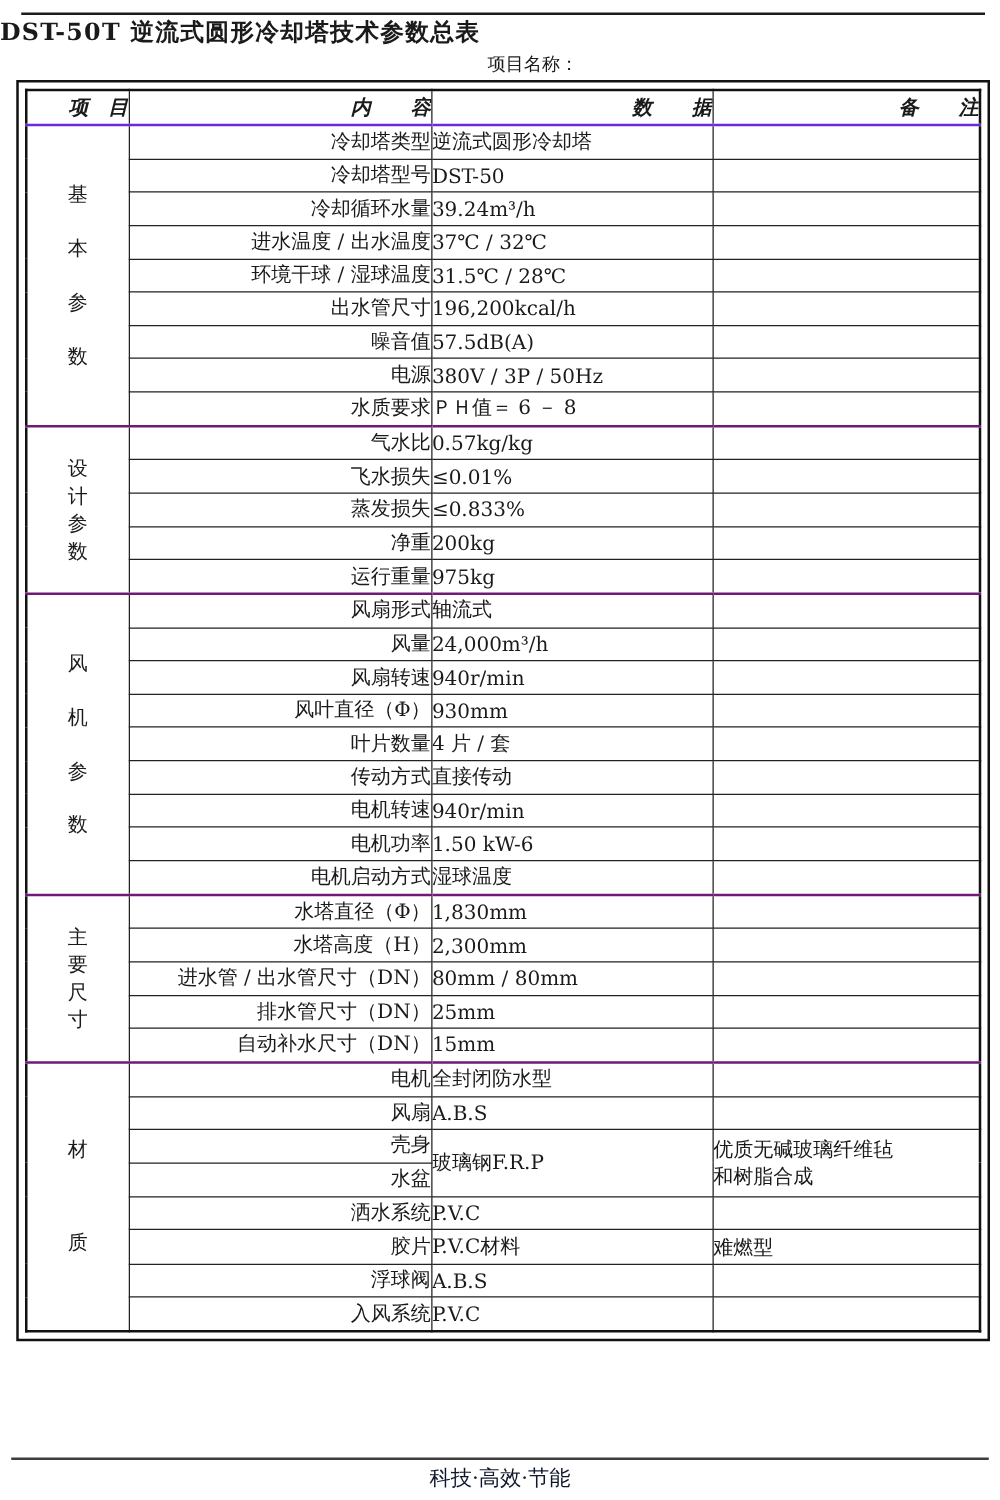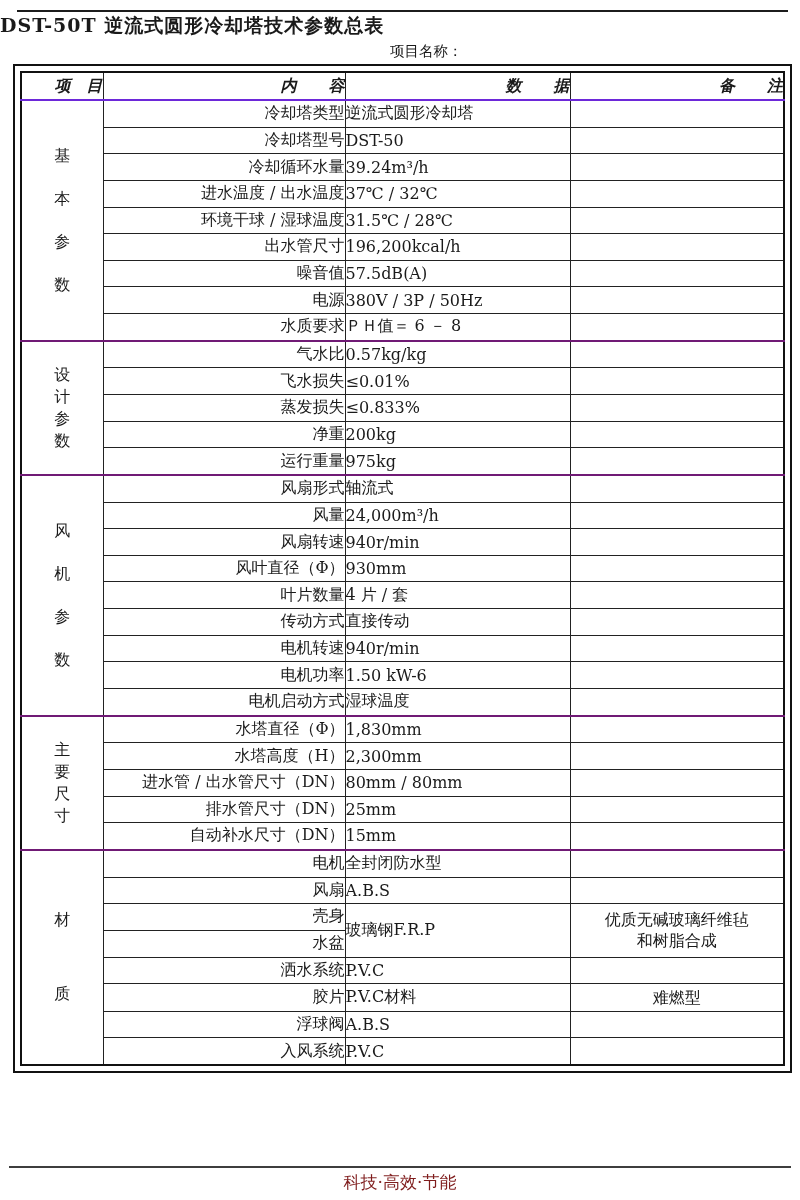--- a/index.html
+++ b/index.html
@@ -59,32 +59,32 @@
   td.group-cell { text-align: center; }
   .vlabel { display: flex; flex-direction: column; align-items: center; }
   .vlabel.gap-lg { gap: 27px; }
   .vlabel.gap-sm { gap: 6px; }
   .vlabel.gap-xl { gap: 58px; }
   .vlabel span { display: block; line-height: 1; }
   td.c-cell { text-align: right; padding-left: 13px; }
   td.c-cell.flush { padding-left: 2px; }
   td.d-cell { text-align: left; }
   td.r-cell {
-    text-align: center;
+    text-align: left;
     white-space: pre-line;
     line-height: 1.35;
   }
   .footer-rule {
     position: absolute; left: 9px; top: 1166px;
     width: 782px; height: 2px; background: #3d3d3d;
   }
   .footer-text {
     position: absolute; left: 0; top: 1171px; width: 800px;
     text-align: center; font-size: 17px;
-    color: #7f1d1d;
+    color: #0f172a;
   }
 </style>
 </head>
 <body>
 
 <div class="top-rule"></div>
 
 <h1 class="title">DST-50T 逆流式圆形冷却塔技术参数总表</h1>
 
 <div class="info-row">

